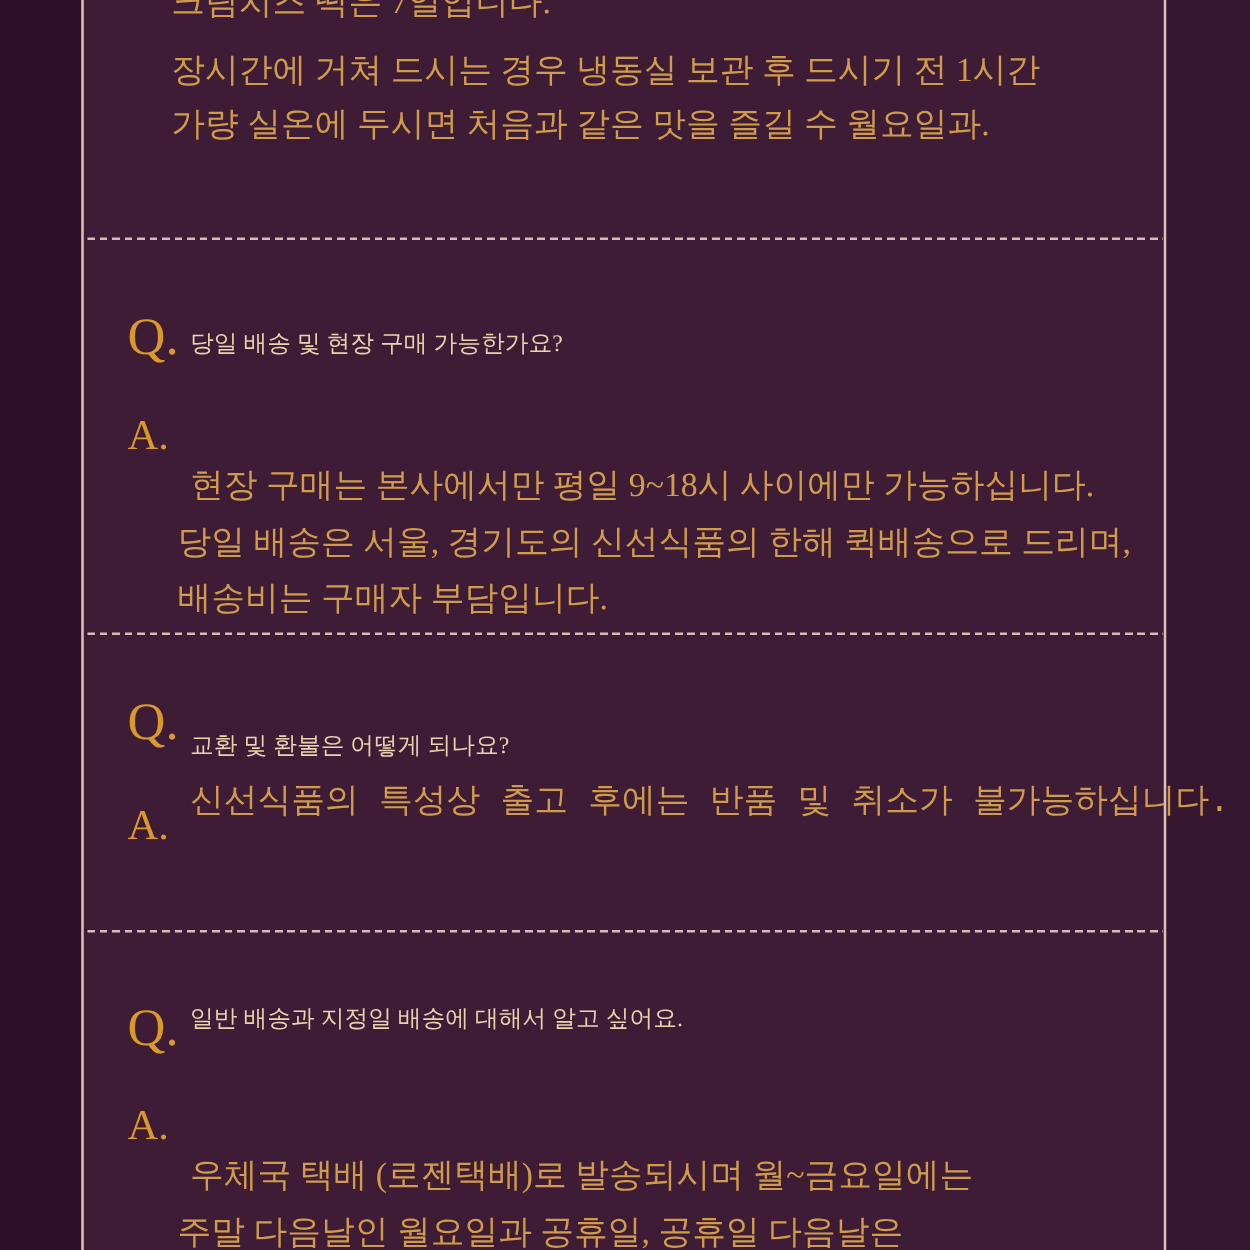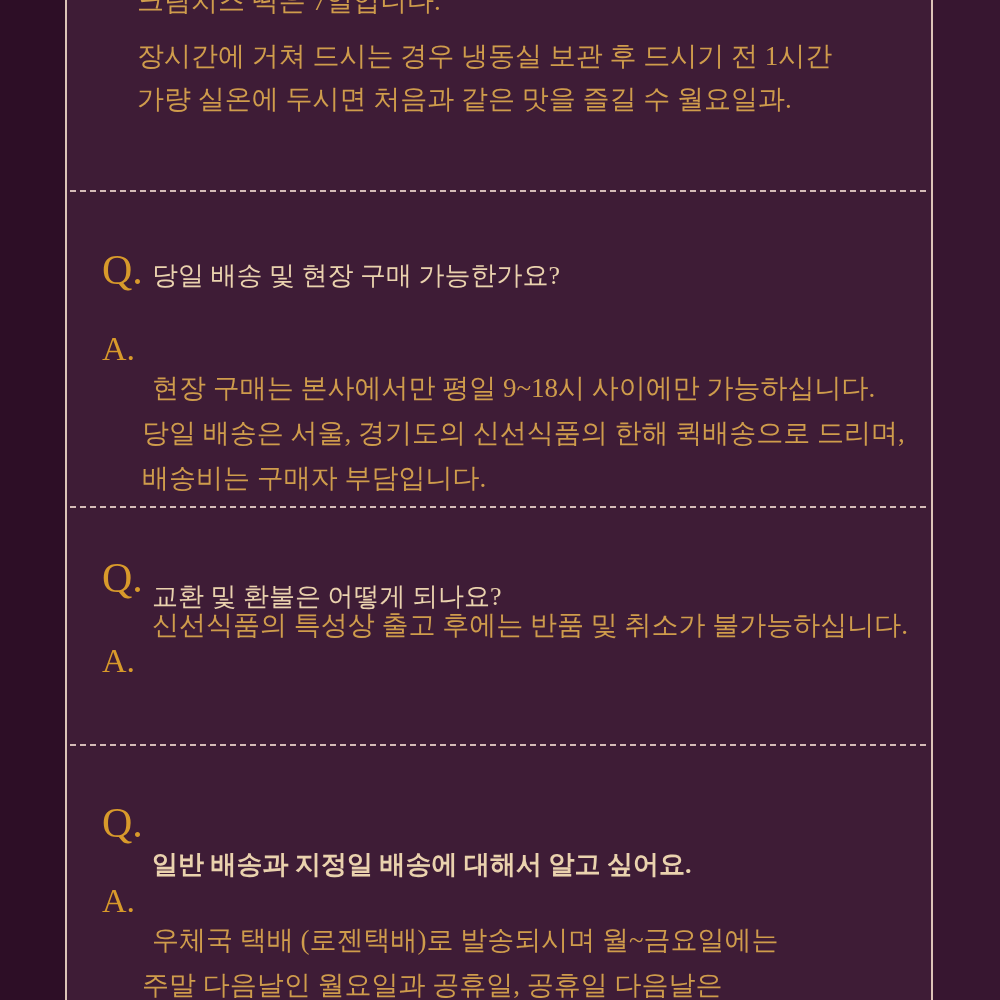--- a/index.html
+++ b/index.html
@@ -59,21 +59,21 @@
     left: 102px;
     color: #d89a2b;
     white-space: nowrap;
   }
   .q-marker { font-size: 42px; line-height: 42px; }
   .a-marker { font-size: 34px; line-height: 34px; }
 
   .q-text {
     position: absolute;
     left: 152px;
-    font-size: 26px;
+    font-size: 19px;
     line-height: 34px;
     color: #ead2ae;
     white-space: nowrap;
   }
   .a-text {
     position: absolute;
     left: 142px;
     font-size: 27px;
     line-height: 45px;
     color: #cf9c4c;
@@ -87,22 +87,22 @@
     font-size: 27px;
     line-height: 34px;
     color: #cf9c4c;
     white-space: nowrap;
   }
 
   
   #q1-marker { top: 249px; }  #q1-text { top: 259px; }
   #a1-marker { top: 332px; }  #a1-text { top: 326px; }
   #q2-marker { top: 557px; }  #q2-text { top: 580px; }
-  #a2-marker { top: 644px; }  #a2-text { top: 608px; }
-  #q3-marker { top: 802px; }  #q3-text { top: 848px; font-weight: bold; }
+  #a2-marker { top: 644px; }  #a2-text { top: 626px; font-family: Liberation Mono, monospace; }
+  #q3-marker { top: 802px; }  #q3-text { top: 799px; }
   #a3-marker { top: 884px; }  #a3-text { top: 878px; }
 </style>
 </head>
 <body>
 
 <div id="strip-left" class="strip"></div>
 <div id="strip-right" class="strip"></div>
 <div id="border-left" class="border-v"></div>
 <div id="border-right" class="border-v"></div>
 

